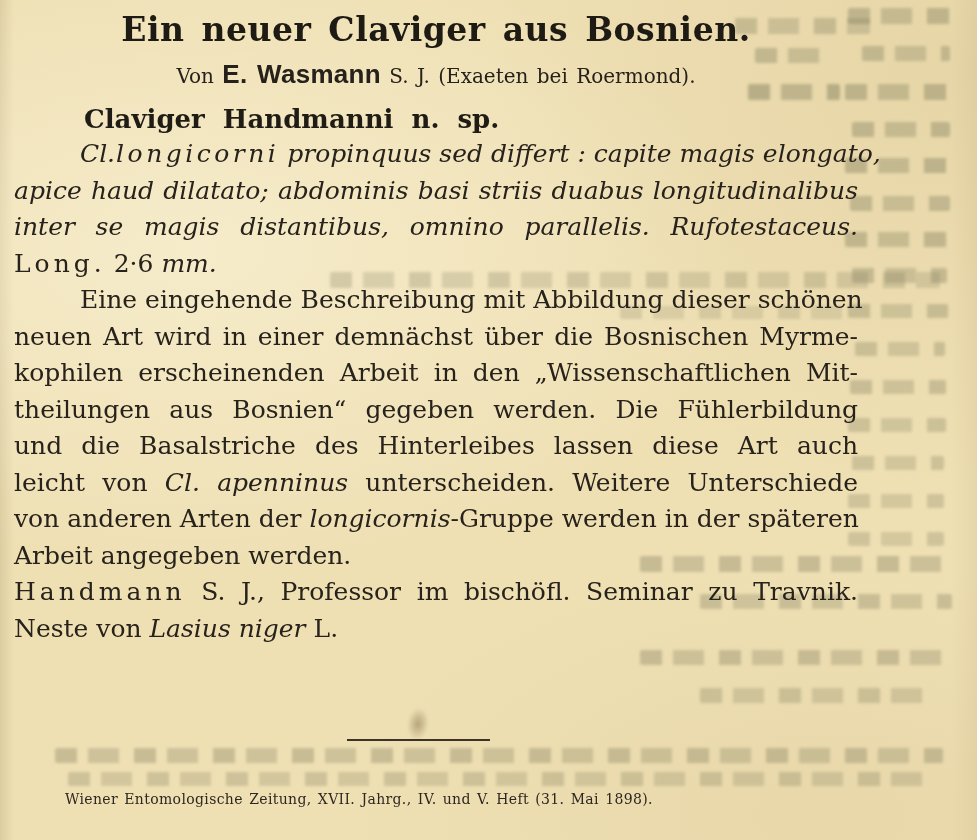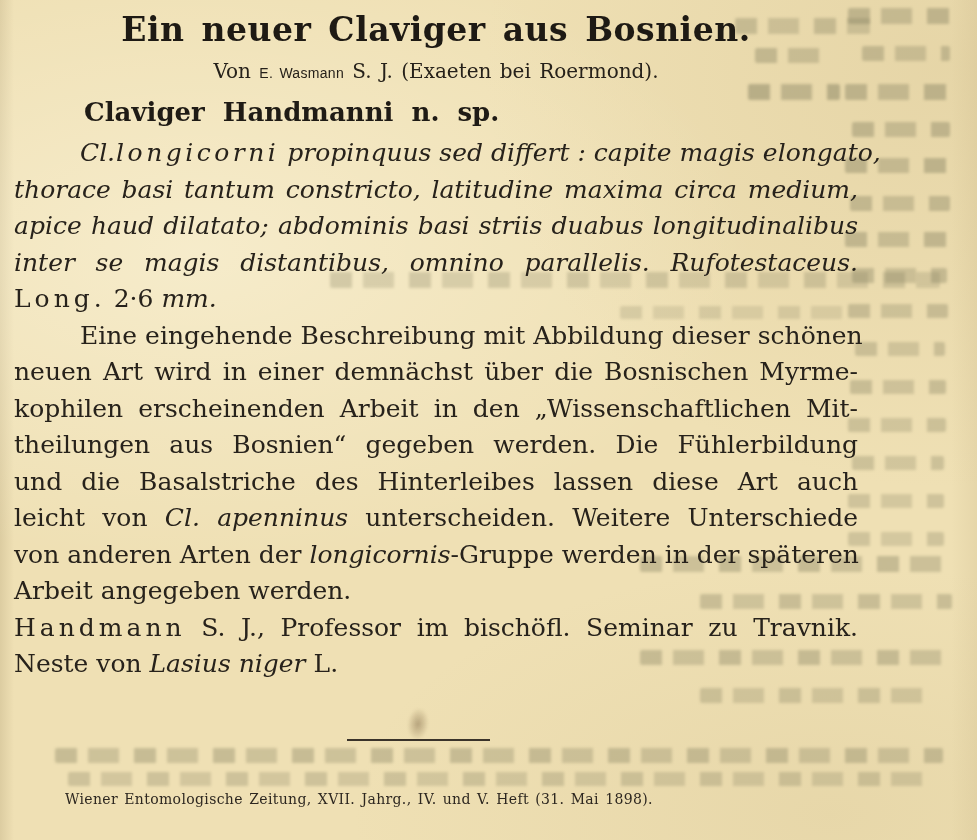--- a/index.html
+++ b/index.html
@@ -47,31 +47,31 @@
     color: #1e1a14;
   }
   .byline {
     margin: 10px 0 0 0;
     font-size: 20px; text-align: center;
     word-spacing: 2px;
     color: #26211a;
   }
   .byline .author {
     font-family: "Liberation Sans", sans-serif;
-    font-weight: normal; font-size: 14px;
+    font-weight: bold; font-size: 26px;
     letter-spacing: 0.3px;
   }
   .heading {
     margin: 14px 0 2px 0; padding-left: 70px;
     font-size: 26px;
     word-spacing: 9px;
     color: #1f1b15;
   }
   .heading .species { font-weight: bold; }
-  .paras { margin-top: 8px; }
+  .paras { margin-top: 2px; }
   .para { margin: 0; }
   .line {
     font-size: 25px; line-height: 36.5px; height: 36.5px;
     text-align: justify; text-align-last: justify;
     white-space: nowrap;
     color: #27221b;
   }
   .line.last { text-align-last: left; }
   .line.indent { text-indent: 66px; }
   .seg-r  { font-style: normal; }
@@ -127,21 +127,20 @@
   <div class="content">
     <h1 class="title">Ein neuer Claviger aus Bosnien.</h1>
 
     <p class="byline"><span>Von </span><span class="author">E. Wasmann</span><span> S. J. (Exaeten bei Roermond).</span></p>
 
     <h2 class="heading"><span class="species">Claviger Handmanni</span><span> n. sp.</span></h2>
 
     <div class="paras" id="paras">
         <div class="para">
           <div class="line indent"><span class="seg-i">Cl.</span><span class="seg-isp">longicorni</span><span class="seg-i"> propinquus sed differt : capite magis elongato,</span></div>
-          <div class="line"><span class="seg-i">thorace basi tantum constricto, latitudine maxima circa medium,</span></div>
           <div class="line"><span class="seg-i">apice haud dilatato; abdominis basi striis duabus longitudinalibus</span></div>
           <div class="line"><span class="seg-i">inter se magis distantibus, omnino parallelis. Rufotestaceus.</span></div>
           <div class="line last"><span class="seg-rsp">Long.</span><span class="seg-r"> 2·6 </span><span class="seg-i">mm.</span></div>
         </div>
         <div class="para">
           <div class="line indent"><span class="seg-r">Eine eingehende Beschreibung mit Abbildung dieser schönen</span></div>
           <div class="line"><span class="seg-r">neuen Art wird in einer demnächst über die Bosnischen Myrme-</span></div>
           <div class="line"><span class="seg-r">kophilen erscheinenden Arbeit in den „Wissenschaftlichen Mit-</span></div>
           <div class="line"><span class="seg-r">theilungen aus Bosnien“ gegeben werden. Die Fühlerbildung</span></div>
           <div class="line"><span class="seg-r">und die Basalstriche des Hinterleibes lassen diese Art auch</span></div>

